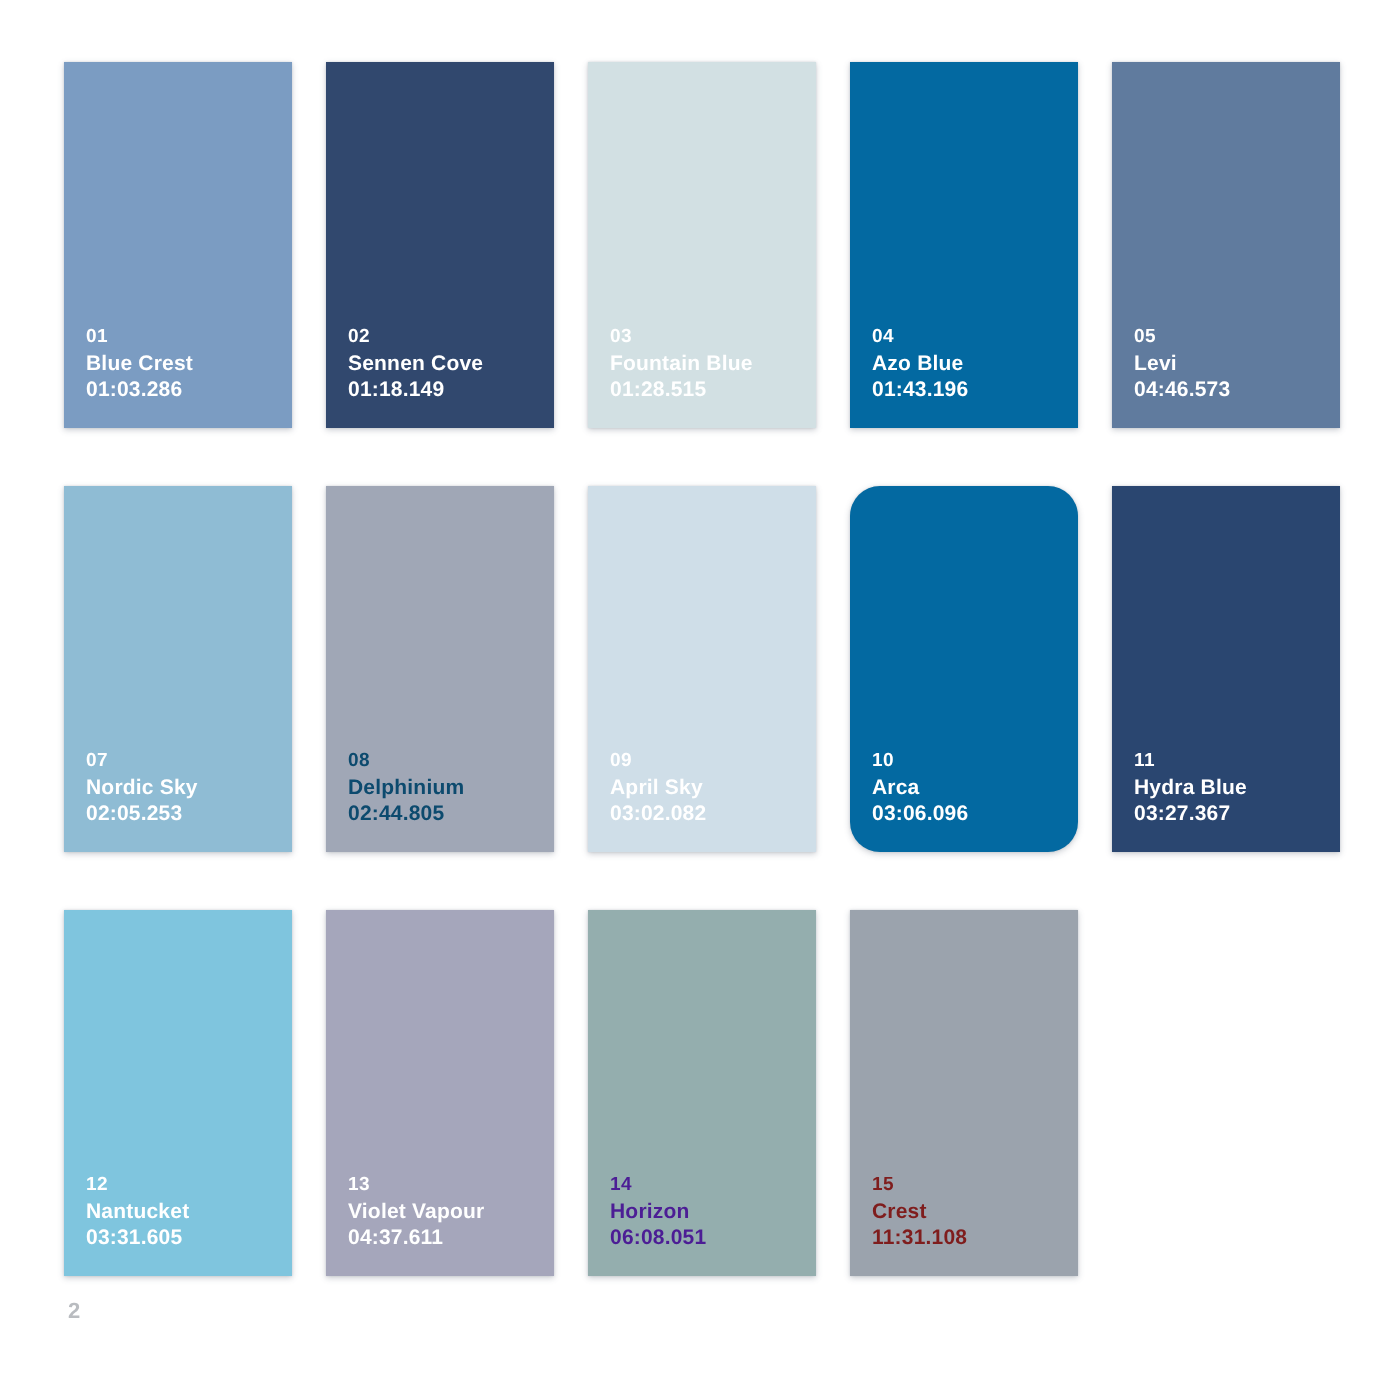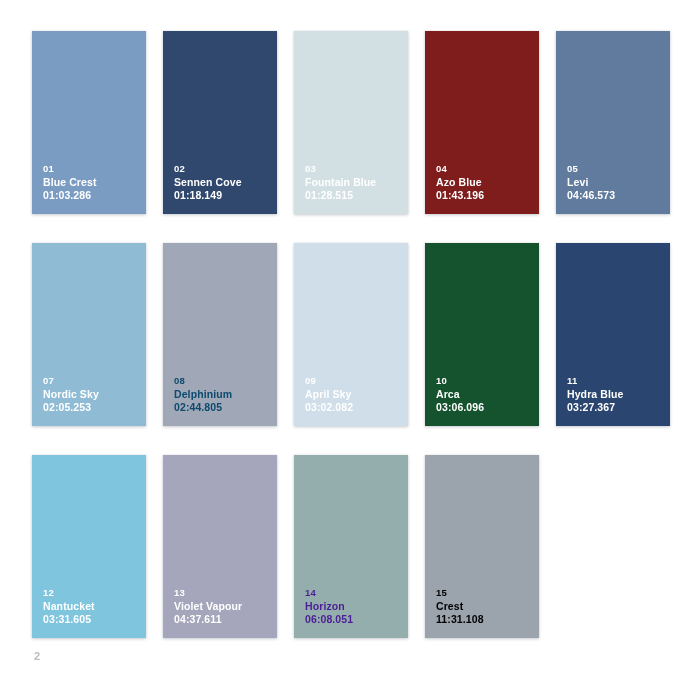--- a/index.html
+++ b/index.html
@@ -105,21 +105,21 @@
           <span class="swatch-time">01:18.149</span>
         </div>
       </div>
       <div class="swatch" style="background: rgb(210, 224, 227);">
         <div class="swatch-caption" style="color: rgb(255, 255, 255);">
           <span class="swatch-index">03</span>
           <span class="swatch-name">Fountain Blue</span>
           <span class="swatch-time">01:28.515</span>
         </div>
       </div>
-      <div class="swatch" style="background: #7f1d1d;">
+      <div class="swatch" style="background: #0369a1;">
         <div class="swatch-caption" style="color: rgb(255, 255, 255);">
           <span class="swatch-index">04</span>
           <span class="swatch-name">Azo Blue</span>
           <span class="swatch-time">01:43.196</span>
         </div>
       </div>
       <div class="swatch" style="background: rgb(96, 123, 158);">
         <div class="swatch-caption" style="color: rgb(255, 255, 255);">
           <span class="swatch-index">05</span>
           <span class="swatch-name">Levi</span>
@@ -140,21 +140,21 @@
           <span class="swatch-time">02:44.805</span>
         </div>
       </div>
       <div class="swatch" style="background: rgb(207, 222, 232);">
         <div class="swatch-caption" style="color: rgb(255, 255, 255);">
           <span class="swatch-index">09</span>
           <span class="swatch-name">April Sky</span>
           <span class="swatch-time">03:02.082</span>
         </div>
       </div>
-      <div class="swatch" style="background: #14532d;">
+      <div class="swatch" style="background: #0369a1; border-radius: 15px;">
         <div class="swatch-caption" style="color: rgb(255, 255, 255);">
           <span class="swatch-index">10</span>
           <span class="swatch-name">Arca</span>
           <span class="swatch-time">03:06.096</span>
         </div>
       </div>
       <div class="swatch" style="background: rgb(42, 70, 112);">
         <div class="swatch-caption" style="color: rgb(255, 255, 255);">
           <span class="swatch-index">11</span>
           <span class="swatch-name">Hydra Blue</span>
@@ -176,21 +176,21 @@
         </div>
       </div>
       <div class="swatch" style="background: rgb(148, 174, 174);">
         <div class="swatch-caption" style="color: #4c1d95;">
           <span class="swatch-index">14</span>
           <span class="swatch-name">Horizon</span>
           <span class="swatch-time">06:08.051</span>
         </div>
       </div>
       <div class="swatch" style="background: rgb(155, 163, 173);">
-        <div class="swatch-caption" style="color: #000000;">
+        <div class="swatch-caption" style="color: #7f1d1d;">
           <span class="swatch-index">15</span>
           <span class="swatch-name">Crest</span>
           <span class="swatch-time">11:31.108</span>
         </div>
       </div>
     </div>
 
   <div id="page-number">2</div>
 
 </div>

